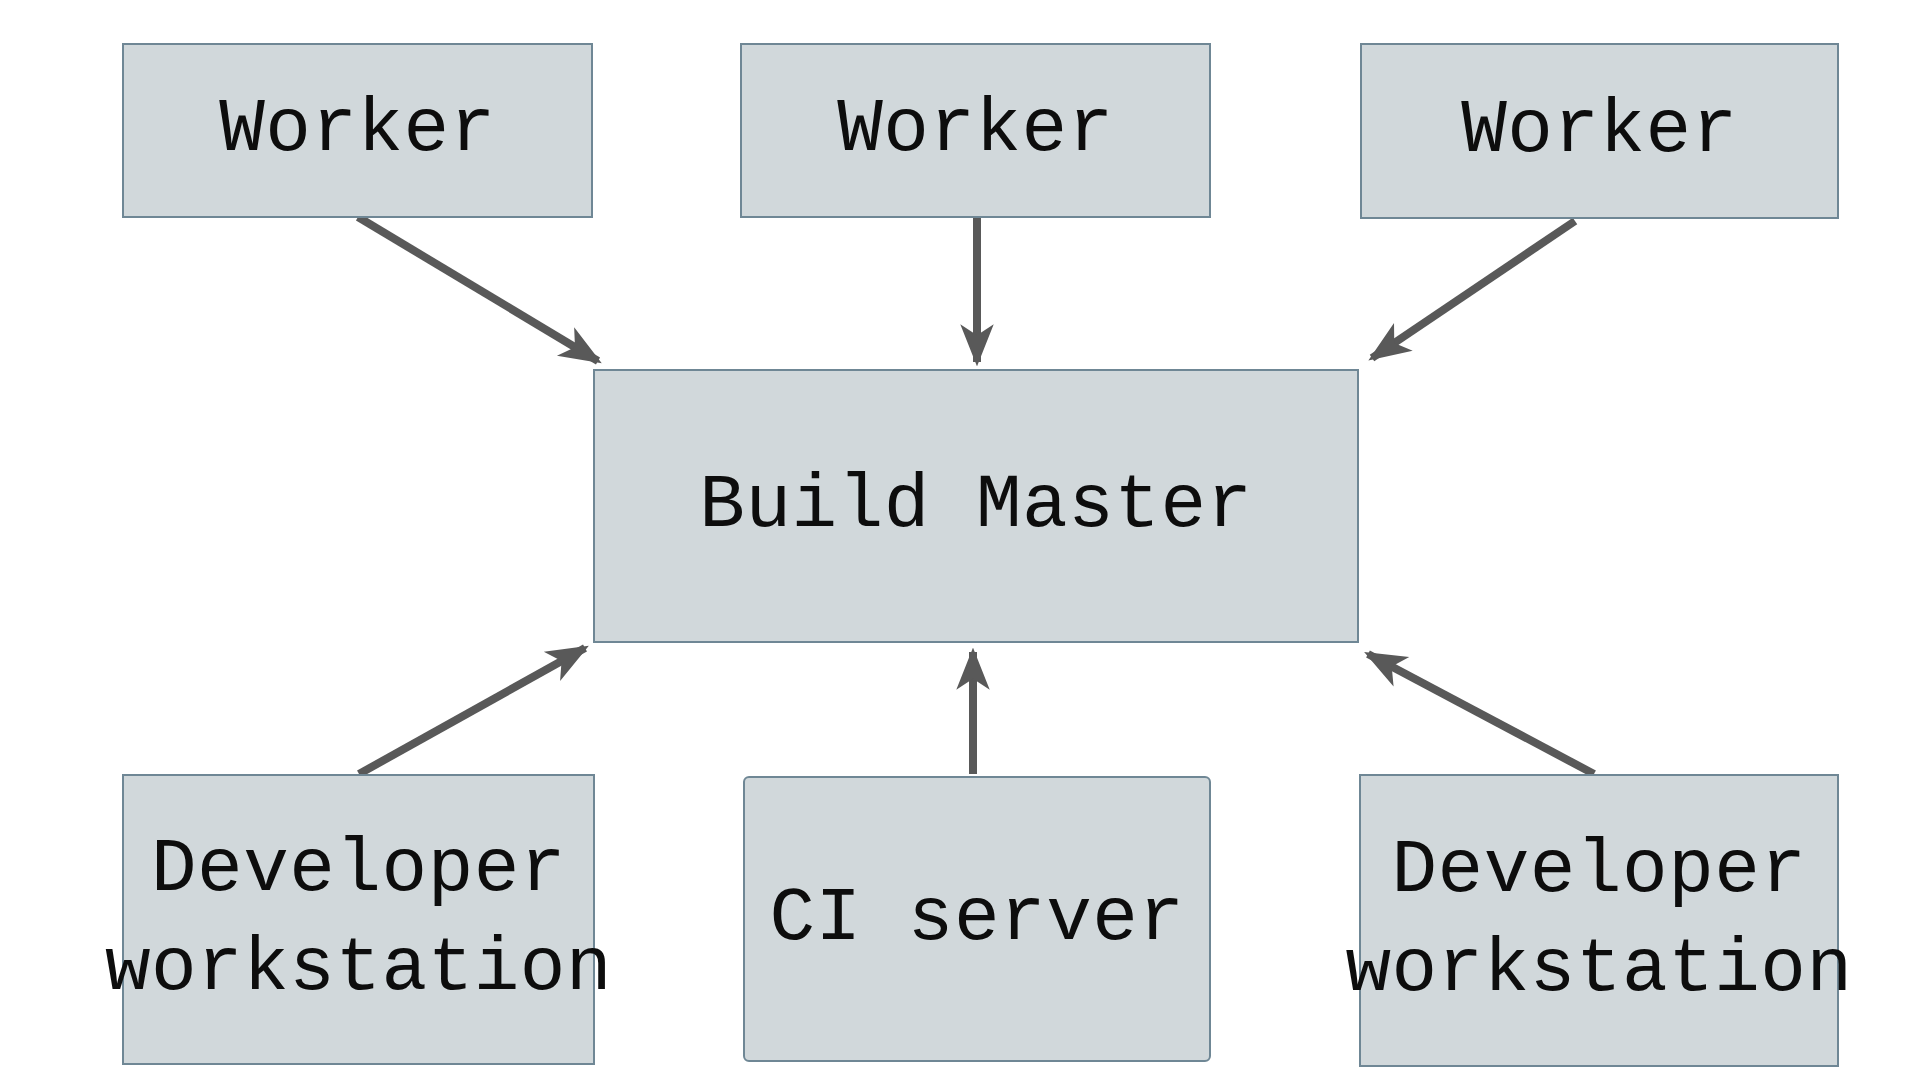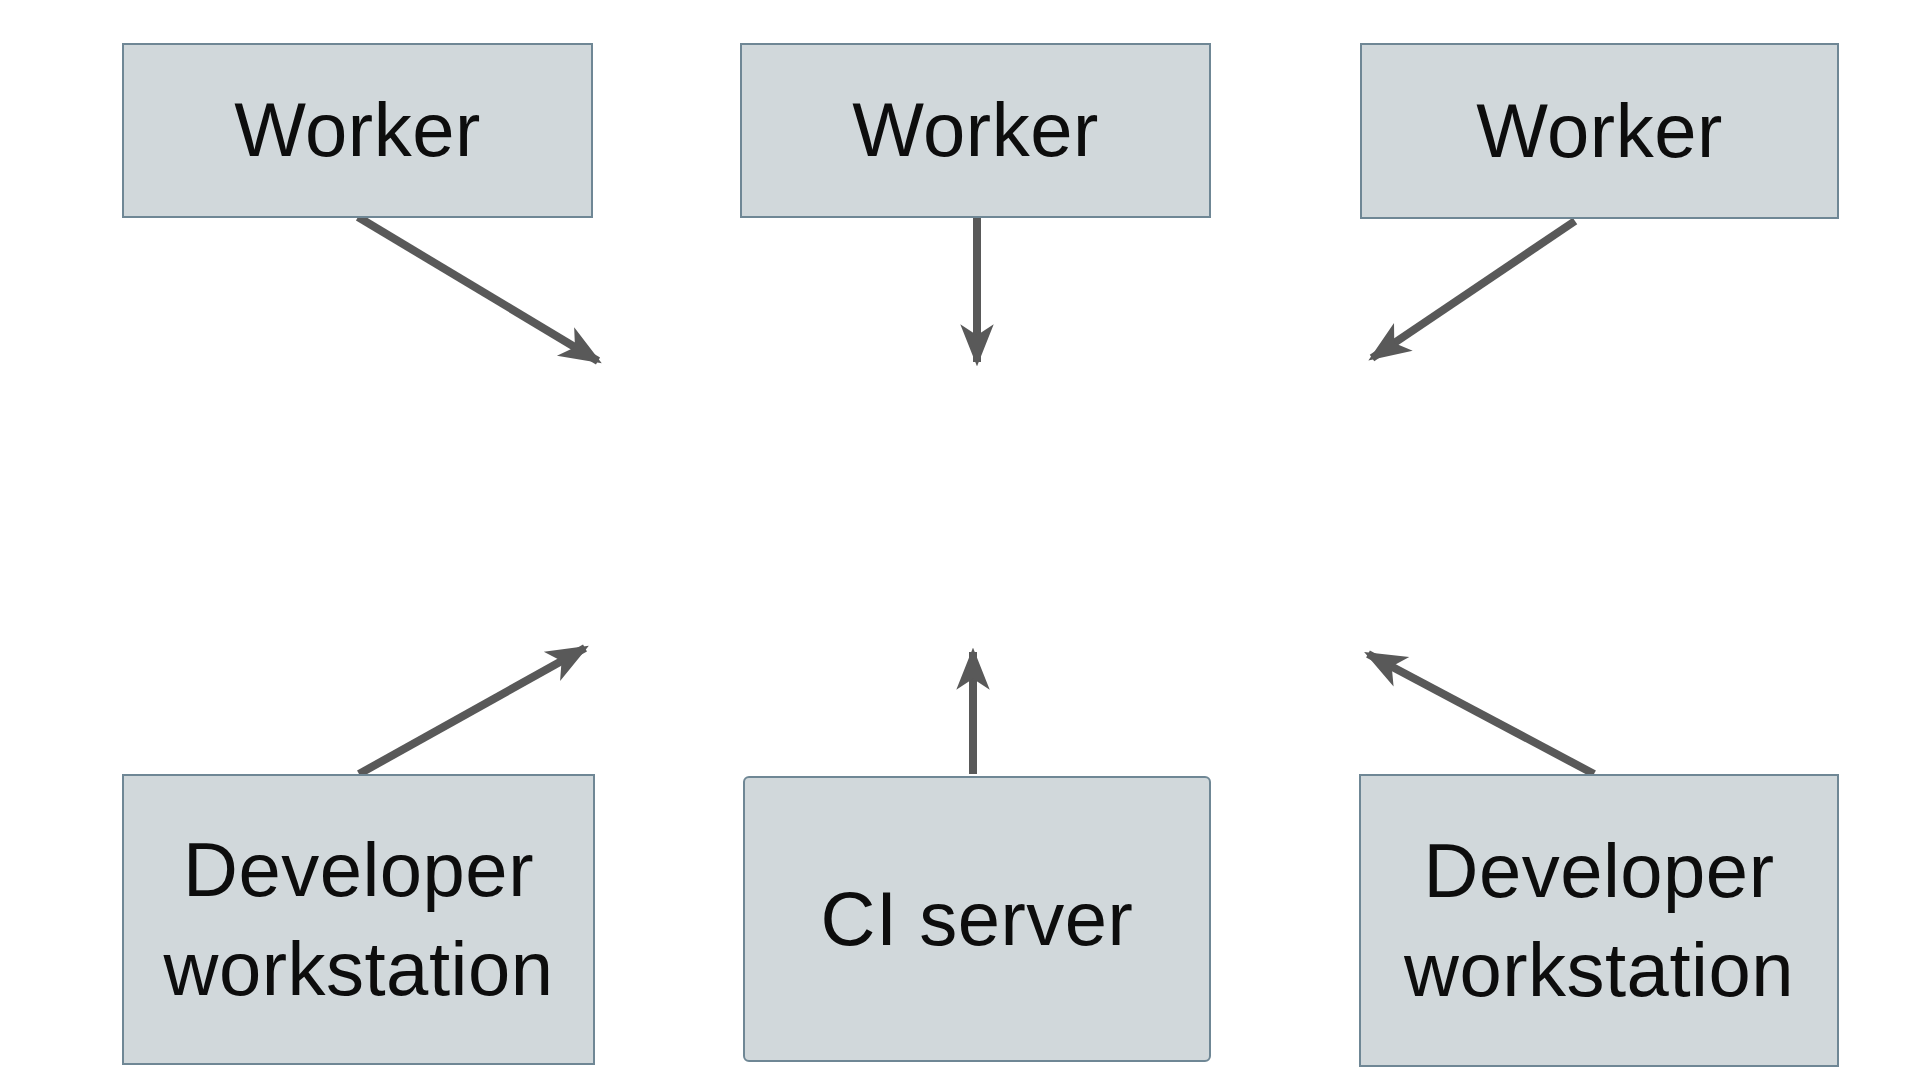--- a/index.html
+++ b/index.html
@@ -6,21 +6,21 @@
     margin: 0;
     padding: 0;
     background: #ffffff;
   }
   .canvas {
     position: relative;
     width: 1910px;
     height: 1090px;
     background: #ffffff;
     overflow: hidden;
-    font-family: Liberation Sans, sans-serif;
+    font-family: Liberation Mono, monospace;
   }
   .edges-layer {
     position: absolute;
     left: 0;
     top: 0;
     width: 1910px;
     height: 1090px;
     pointer-events: none;
   }
   .edges-layer line {
@@ -75,20 +75,23 @@
   </div>
 
   <div class="node" style="left:740px; top:43px; width:471px; height:175px;">
     <span class="node-label">Worker</span>
   </div>
 
   <div class="node" style="left:1360px; top:43px; width:479px; height:176px;">
     <span class="node-label">Worker</span>
   </div>
 
+  <div class="node" style="left:593px; top:369px; width:766px; height:274px;">
+    <span class="node-label">Build Master</span>
+  </div>
 
   <div class="node" style="left:122px; top:774px; width:473px; height:291px;">
     <span class="node-label">Developer workstation</span>
   </div>
 
   <div class="node" style="left:743px; top:776px; width:468px; height:286px;border-radius:6px;">
     <span class="node-label">CI server</span>
   </div>
 
   <div class="node" style="left:1359px; top:774px; width:480px; height:293px;">

